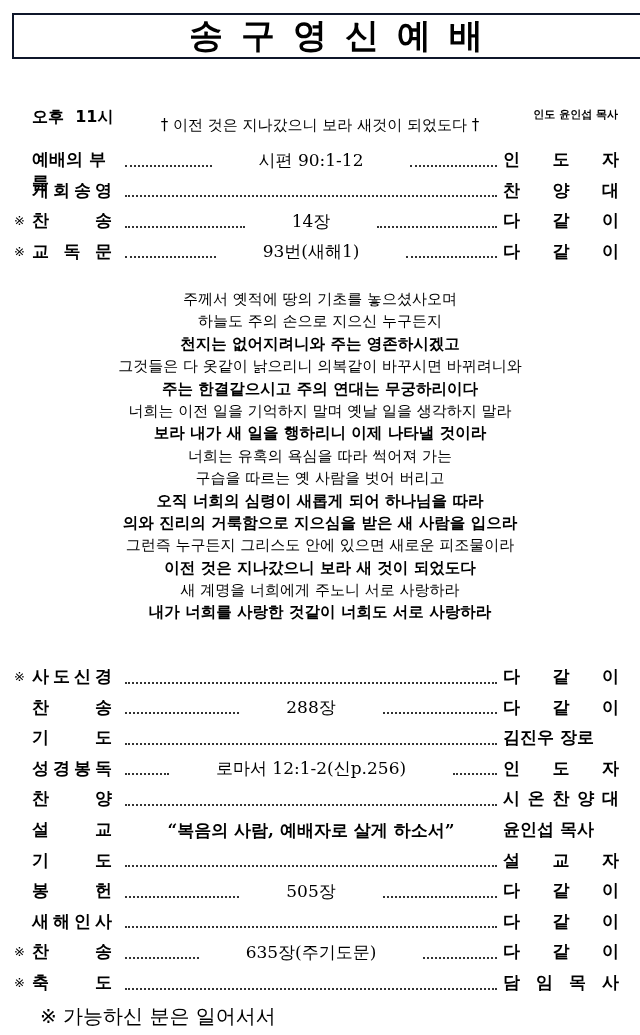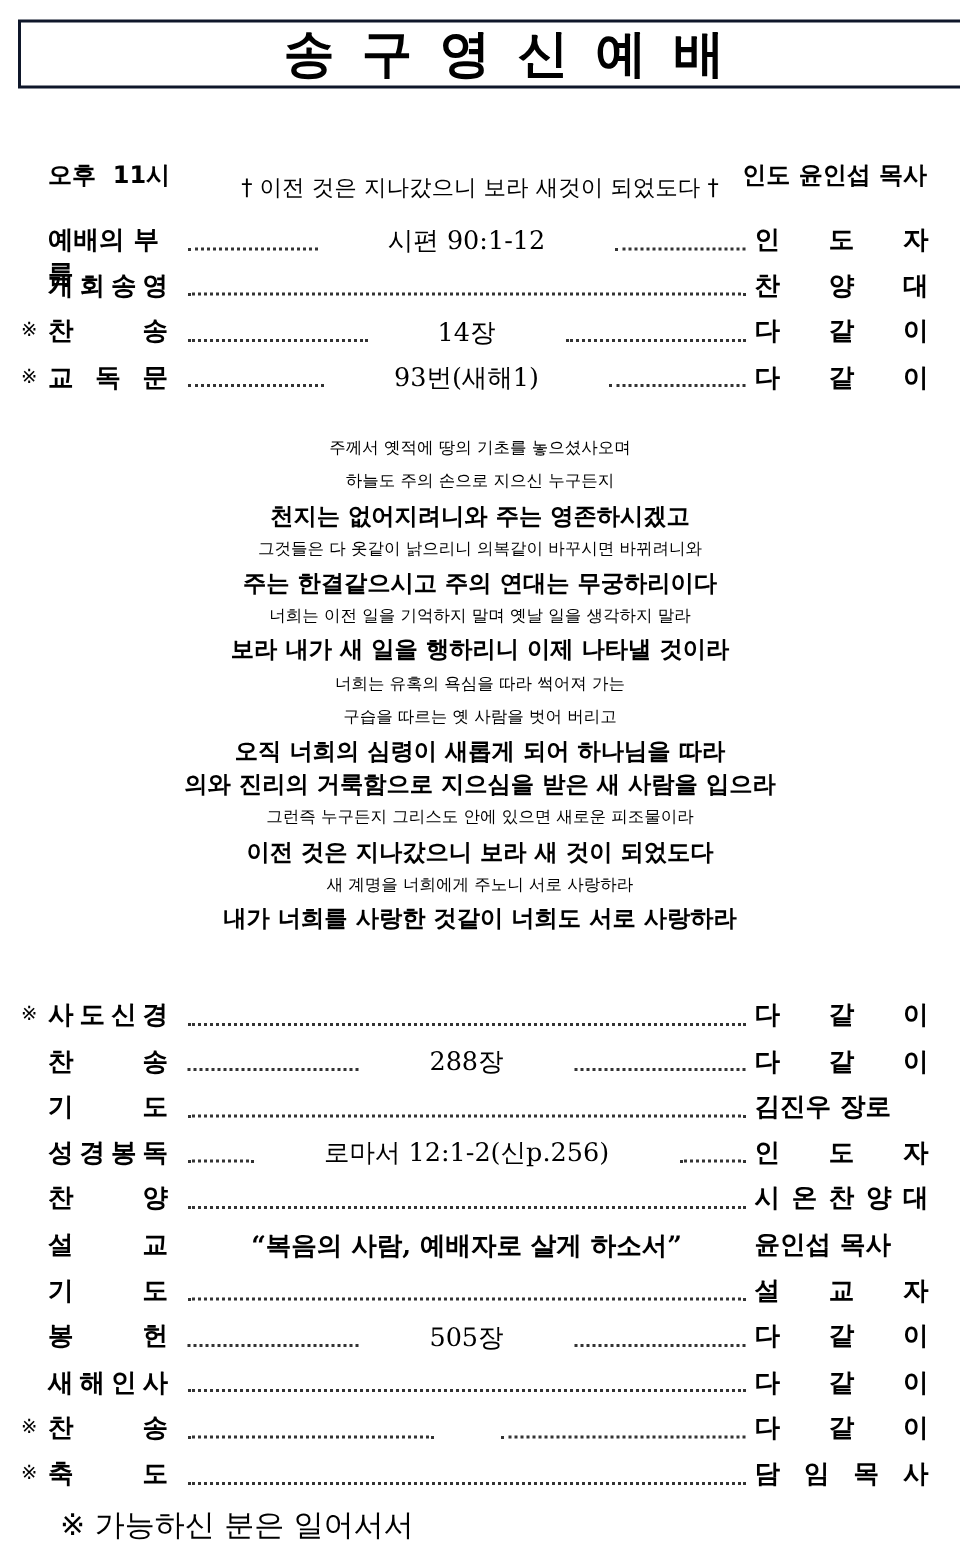--- a/index.html
+++ b/index.html
@@ -1,31 +1,31 @@
 <!DOCTYPE html>
 <html><head>
 <meta charset="utf-8">
 <style>
   html, body { margin:0; padding:0; background:#ffffff; }
   body { width:640px; height:1035px; position:relative; overflow:hidden; color:#000; font-family:"DejaVu Sans", sans-serif; }
   .title-box { position:absolute; left:12px; top:13px; width:612px; height:42px; border:2px solid #0f172a; display:flex; align-items:center; justify-content:center;padding-left:16px; }
   .title { font-size:34px; font-weight:bold; letter-spacing:18px; padding-left:18px; }
   .motto { position:absolute; top:72px; left:0; width:640px; text-align:center; font-size:15px;margin-top:44px; }
   .meta-left { position:absolute; top:107px; left:32px; font-size:16px; font-weight:bold; }
-  .meta-right { position:absolute; top:107px; right:22px; font-size:16px; font-weight:bold; }
+  .meta-right { position:absolute; top:107px; right:22px; font-size:11px; font-weight:bold; }
   .row { position:absolute; left:0; width:640px; height:28px; font-size:17px; }
   .row .mark { position:absolute; left:14px; top:4px; font-size:13px; }
   .row .label { position:absolute; left:32px; top:0; width:80px; font-weight:bold; display:flex; justify-content:space-between; }
   .row .leader { position:absolute; left:125px; width:372px; top:0; height:24px; display:flex; align-items:center;gap:45px; }
   .row .leader .dots { flex:1; border-bottom:2px dotted #333; height:11px; }
   .row .leader .mid { padding:0 2px; font-family:"DejaVu Serif", serif; white-space:nowrap; }
   .row .leader .mid.bold { font-weight:bold; }
   .row .role { position:absolute; left:503px; width:116px; top:0; display:flex; justify-content:space-between; font-family:"DejaVu Serif", serif; font-weight:bold; }
   .verses { position:absolute; top:288px; left:0; width:640px; text-align:center; }
-  .verse { height:22.4px; line-height:22.4px; font-size:11px; white-space:nowrap; }
+  .verse { height:22.4px; line-height:22.4px; font-size:15px; white-space:nowrap; }
   .verse.light { font-family:"DejaVu Serif", serif; }
   .verse.bold { font-weight:bold; font-size:15.5px; }
   .footnote { position:absolute; top:1003px; left:40px; font-size:20px; }
 </style>
 </head>
 <body>
 
 <div class="title-box">
   <span class="title">송구영신예배</span>
 </div>
@@ -267,20 +267,21 @@
       </span>
     </div>
     <div class="row" style="top: 940.4px;">
       <span class="mark">※</span>
       <span class="label">
         <span>찬</span>
         <span>송</span>
       </span>
       <span class="leader">
         <span class="dots"></span>
+        <span class="mid">635장(주기도문)</span>
         <span class="dots"></span>
       </span>
       <span class="role">
         <span>다</span>
         <span>같</span>
         <span>이</span>
       </span>
     </div>
     <div class="row" style="top: 971px;">
       <span class="mark">※</span>

